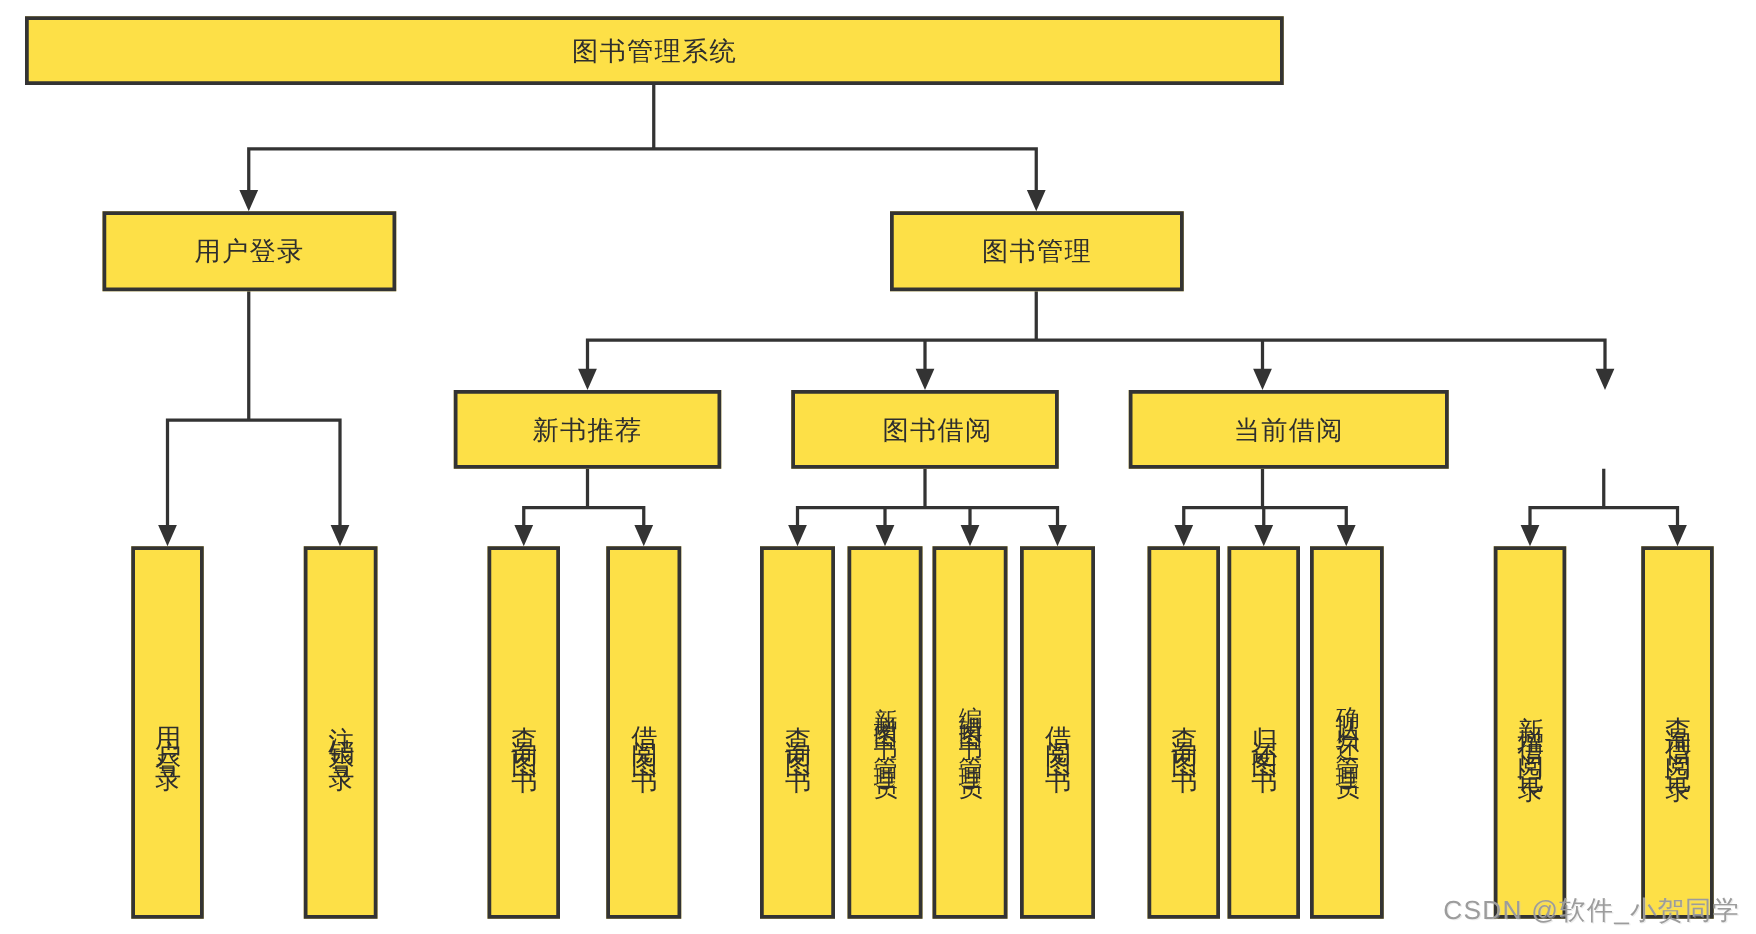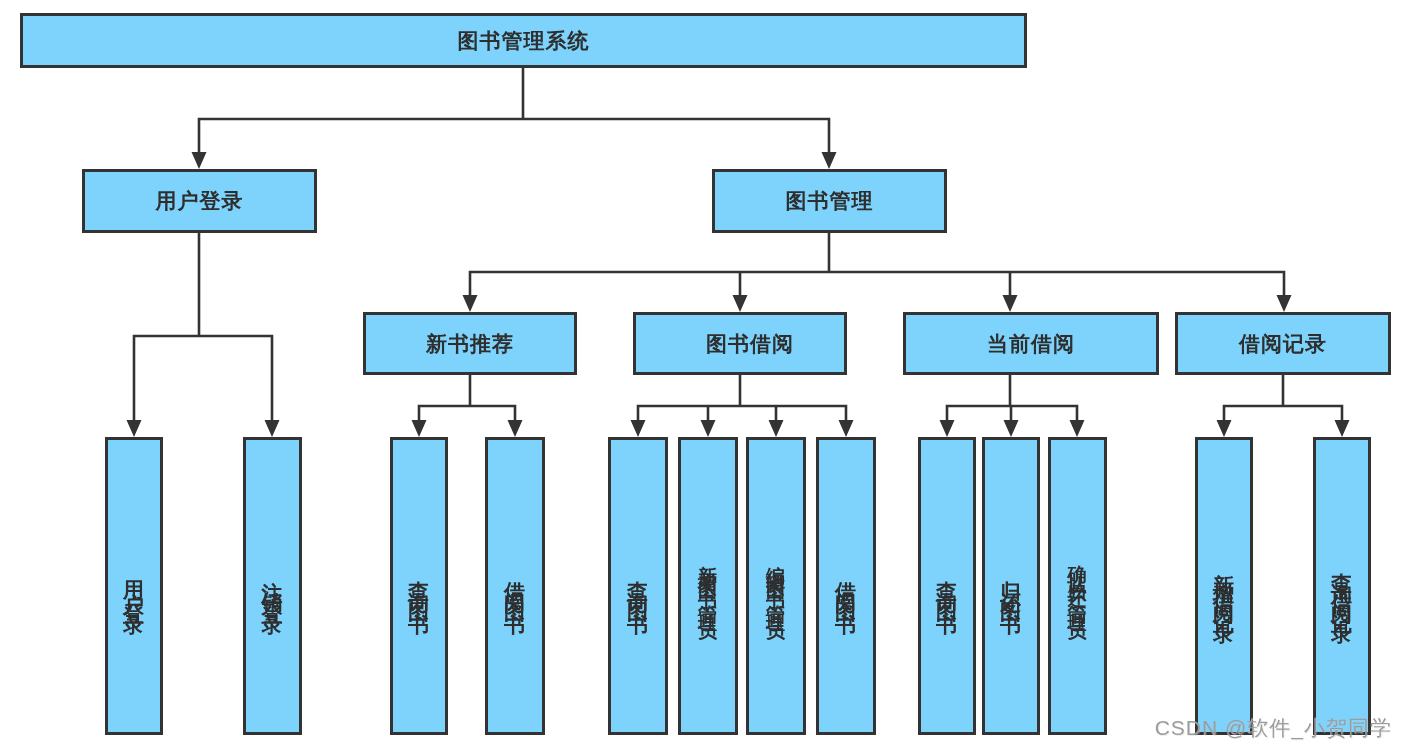--- a/index.html
+++ b/index.html
@@ -18,27 +18,26 @@
   #connector-svg {
     position: absolute;
     left: 0;
     top: 0;
     z-index: 1;
   }
   .box {
     position: absolute;
     box-sizing: border-box;
     border: 3px solid #333333;
-    background: #7dd3fc;
+    background: #fde047;
     display: flex;
     align-items: center;
     justify-content: center;
     color: #2e2e2e;
     z-index: 2;
-    font-weight: bold;
   }
   .hlabel {
     font-size: 21px;
     letter-spacing: 1px;
     white-space: nowrap;
   }
   .leaf .vlabel {
     writing-mode: vertical-rl;
     text-orientation: mixed;
     font-size: 21px;
@@ -114,23 +113,20 @@
 
   <div class="box" style="left:363px; top:312px; width:214px; height:63px;">
     <span class="hlabel">新书推荐</span>
   </div>
   <div class="box" style="left:633px; top:312px; width:214px; height:63px;padding-left:20px;">
     <span class="hlabel">图书借阅</span>
   </div>
   <div class="box" style="left:903px; top:312px; width:256px; height:63px;">
     <span class="hlabel">当前借阅</span>
   </div>
-  <div class="box" style="left:1175px; top:312px; width:216px; height:63px;">
-    <span class="hlabel">借阅记录</span>
-  </div>
 
   <div class="box leaf" style="left:105px; top:437px; width:58px; height:298px;">
     <span class="vlabel">用户登录</span>
   </div>
   <div class="box leaf" style="left:243px; top:437px; width:59px; height:298px;">
     <span class="vlabel">注销登录</span>
   </div>
 
   <div class="box leaf" style="left:390px; top:437px; width:58px; height:298px;">
     <span class="vlabel">查询图书</span>

